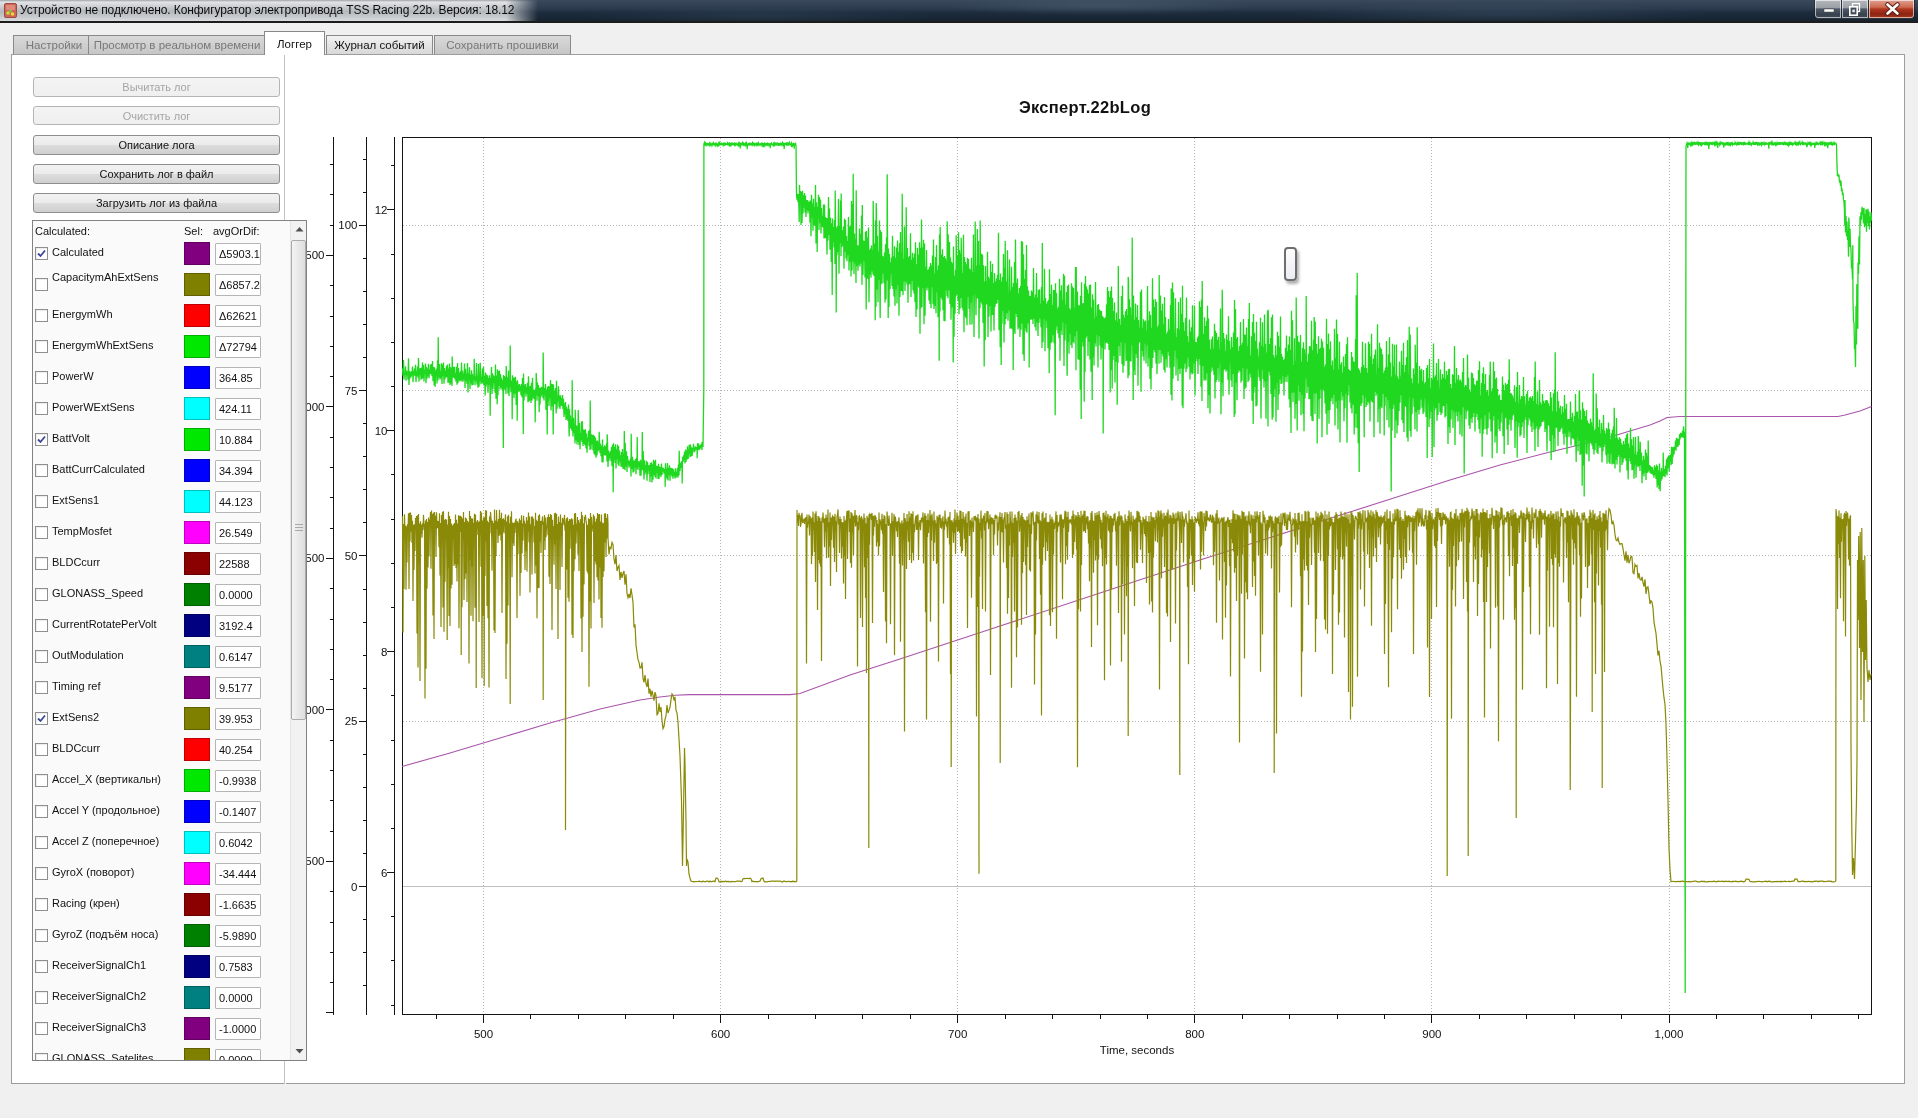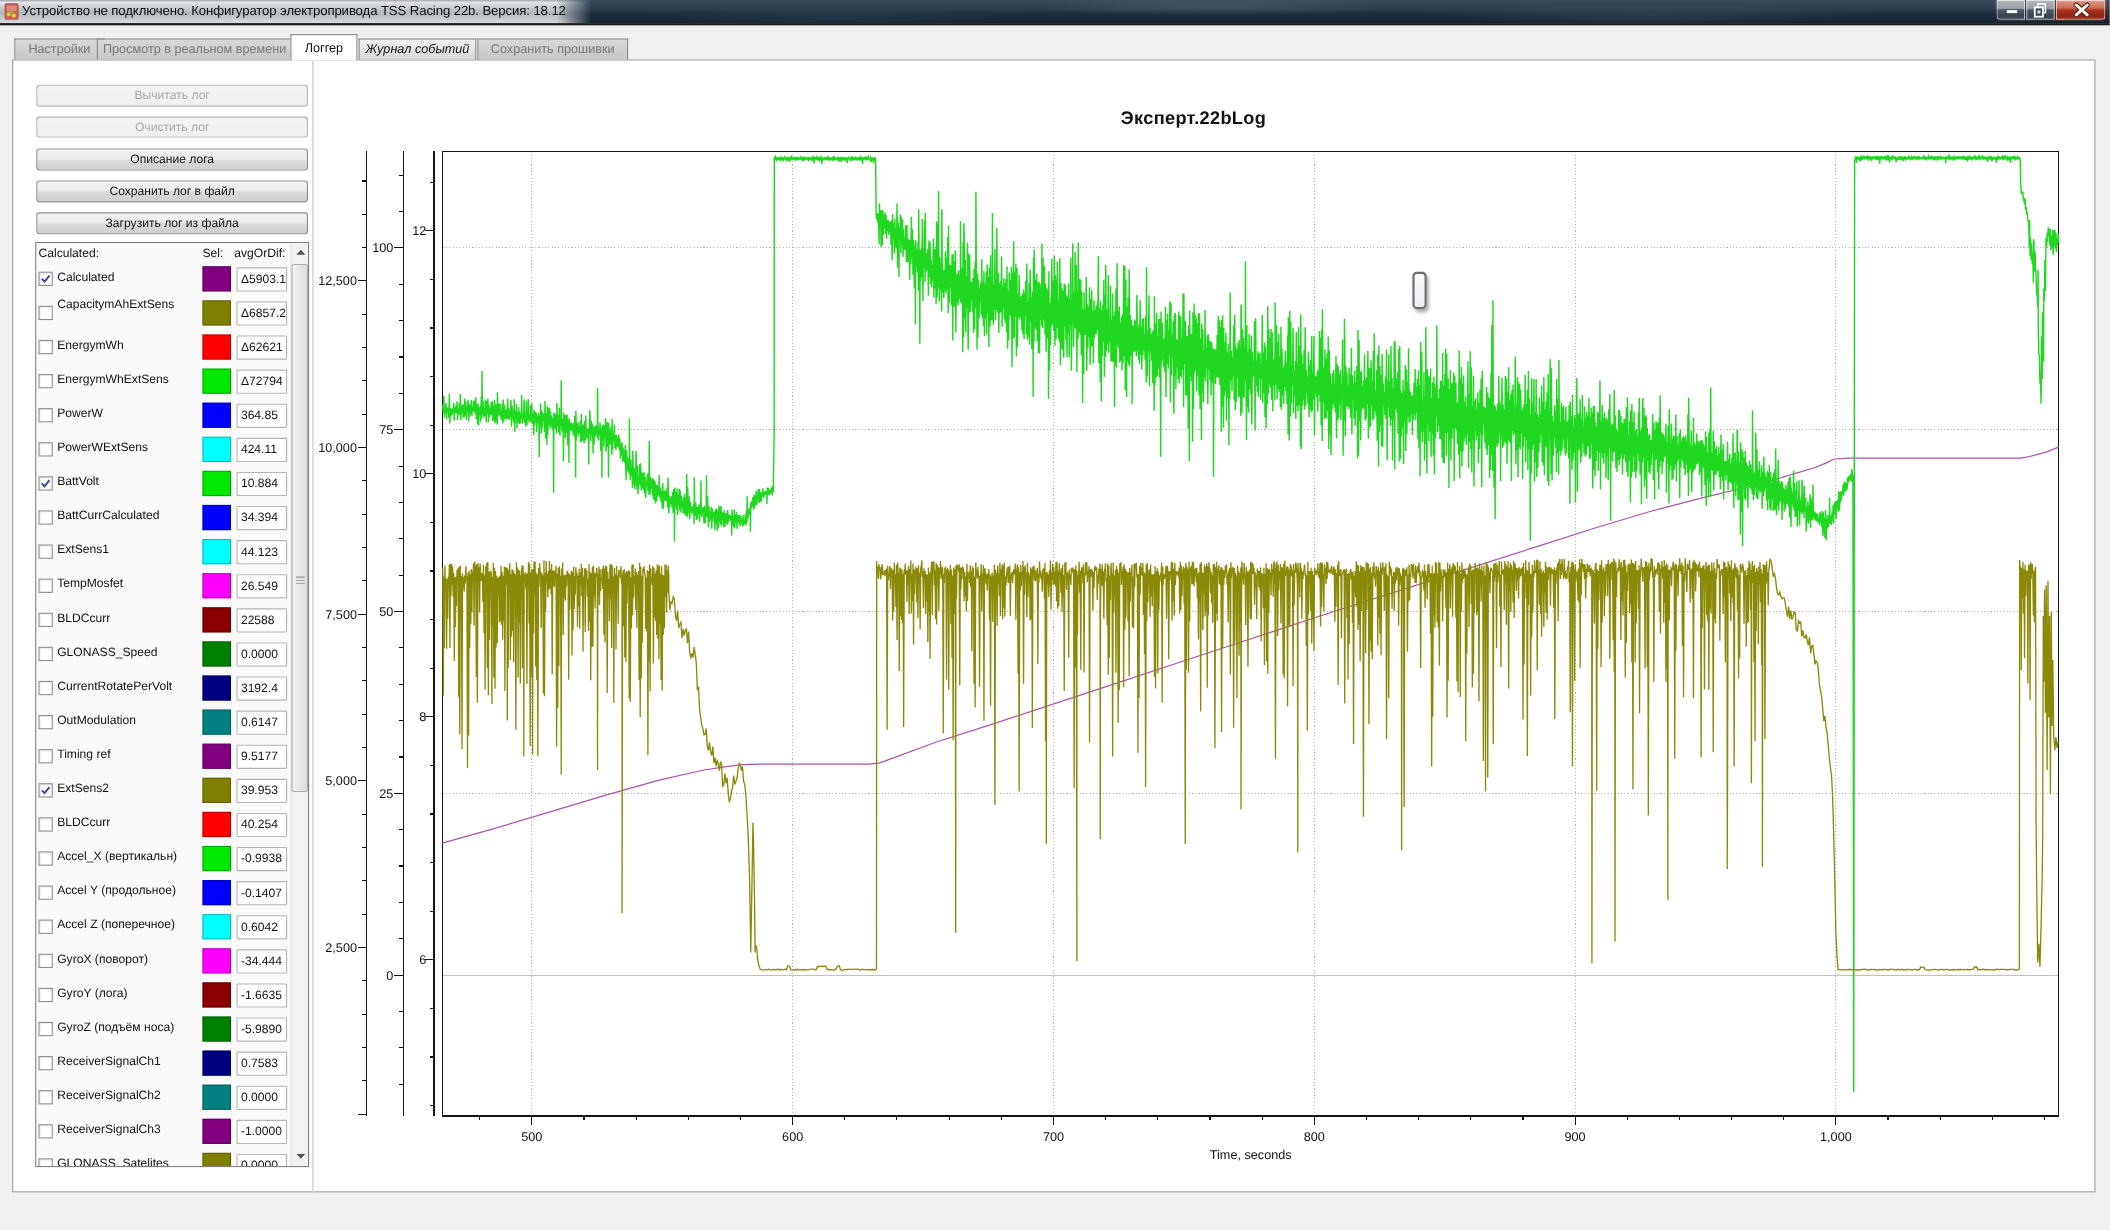--- a/index.html
+++ b/index.html
@@ -34,21 +34,21 @@
   background:linear-gradient(180deg,#d9d9d9,#c6c6c6); }
 .tab.en { color:#111; background:linear-gradient(180deg,#f2f2f2,#d8d8d8); }
 .tab.act { background:#fff; color:#111; top:-4px; height:24px; line-height:24px; z-index:5; border-bottom:none; }
 #page { position:absolute; left:11px; top:54px; width:1894px; height:1030px;
   background:#fff; border:1px solid #9d9d9d; }
 .btn { position:absolute; left:33px; width:247px; height:19.5px; border:1px solid #8e8e8e;
   border-radius:3px; font-size:11px; color:#111; text-align:center; line-height:18px;
   background:linear-gradient(180deg,#f2f2f2 0%,#ebebeb 50%,#dddddd 50%,#cfcfcf 100%); }
 .btn.dis { color:#a5a5a5; border-color:#b5b5b5;
   background:linear-gradient(180deg,#f4f4f4,#efefef); }
-#lbox { position:absolute; left:32px; top:220px; width:249px; height:841px;
+#lbox { position:absolute; left:32px; top:220px; width:275px; height:841px;
   background:#fafafa; border:1px solid #828282; overflow:hidden; }
 #lbox .hdr { position:absolute; top:4px; font-size:11px; color:#111; }
 .cb { position:absolute; left:2px; width:13px; height:13px; background:#fff;
   border:1px solid #8e8e8e; box-shadow:inset 1px 1px 1px rgba(0,0,0,.08); }
 .rlab { position:absolute; left:19px; font-size:11px; color:#111; white-space:nowrap; }
 .sw { position:absolute; left:151px; width:26px; height:23px; border:1px solid rgba(0,0,0,.25); }
 .vf { position:absolute; left:182px; width:46px; height:22px; background:#fff;
   border:1px solid #b5b5b5; border-radius:1px; font-size:11px; color:#111;
   line-height:20px; padding-left:3px; }
 #sbar { position:absolute; right:0; top:0; width:16px; height:839px; background:#f2f2f2; border-left:1px solid #e4e4e4; }
@@ -134,21 +134,21 @@
         <g stroke-linecap="round">
           <path d="M18.5 4.5 L28.5 13.5 M28.5 4.5 L18.5 13.5" stroke="#5d2014" stroke-width="4.6"></path>
           <path d="M18.5 4.5 L28.5 13.5 M28.5 4.5 L18.5 13.5" stroke="#fff" stroke-width="2.6"></path>
         </g>
       </svg></div>
 </div>
 <div id="tabs">
  <div class="tab" style="left:13px;width:82px;">Настройки</div>
  <div class="tab" style="left:88px;width:178px;">Просмотр в реальном времени</div>
  <div class="tab act" style="left:264px;width:61px;">Логгер</div>
- <div class="tab en" style="left:326px;width:107px;font-style:italic;">Журнал событий</div>
+ <div class="tab en" style="left:326px;width:107px;">Журнал событий</div>
  <div class="tab" style="left:434px;width:137px;">Сохранить прошивки</div>
 </div>
 <div class="btn dis" style="top:77px">Вычитать лог</div>
 <div class="btn dis" style="top:105.6px">Очистить лог</div>
 <div class="btn" style="top:135px">Описание лога</div>
 <div class="btn" style="top:164px">Сохранить лог в файл</div>
 <div class="btn" style="top:193.3px">Загрузить лог из файла</div>
 <div id="lbox">
  <div class="hdr" style="left:2px">Calculated:</div>
  <div class="hdr" style="left:151px">Sel:</div>
@@ -243,21 +243,21 @@
 <div class="vf" style="top:579.8px">-0.1407</div>
     <div class="cb" style="top:615.3px"></div>
 <div class="rlab" style="top:613.8px">Accel Z (поперечное)</div>
 <div class="sw" style="top:610.3px;background:#00ffff"></div>
 <div class="vf" style="top:610.8px">0.6042</div>
     <div class="cb" style="top:646.3px"></div>
 <div class="rlab" style="top:644.8px">GyroX (поворот)</div>
 <div class="sw" style="top:641.3px;background:#ff00ff"></div>
 <div class="vf" style="top:641.8px">-34.444</div>
     <div class="cb" style="top:677.3px"></div>
-<div class="rlab" style="top:675.8px">GyroY (лога)</div>
+<div class="rlab" style="top:675.8px">Racing (крен)</div>
 <div class="sw" style="top:672.3px;background:#8b0000"></div>
 <div class="vf" style="top:672.8px">-1.6635</div>
     <div class="cb" style="top:708.3px"></div>
 <div class="rlab" style="top:706.8px">GyroZ (подъём носа)</div>
 <div class="sw" style="top:703.3px;background:#008000"></div>
 <div class="vf" style="top:703.8px">-5.9890</div>
     <div class="cb" style="top:739.3px"></div>
 <div class="rlab" style="top:737.8px">ReceiverSignalCh1</div>
 <div class="sw" style="top:734.3px;background:#000080"></div>
 <div class="vf" style="top:734.8px">0.7583</div>

